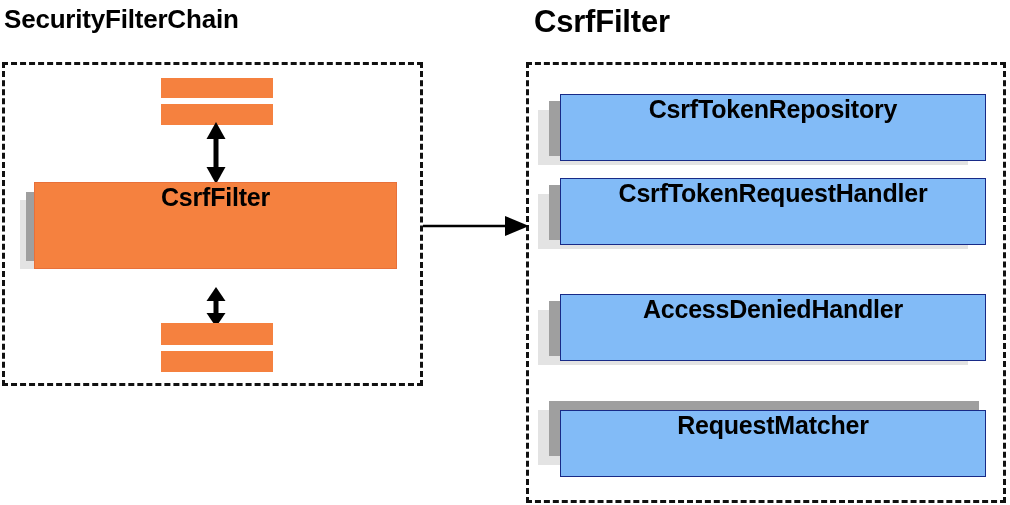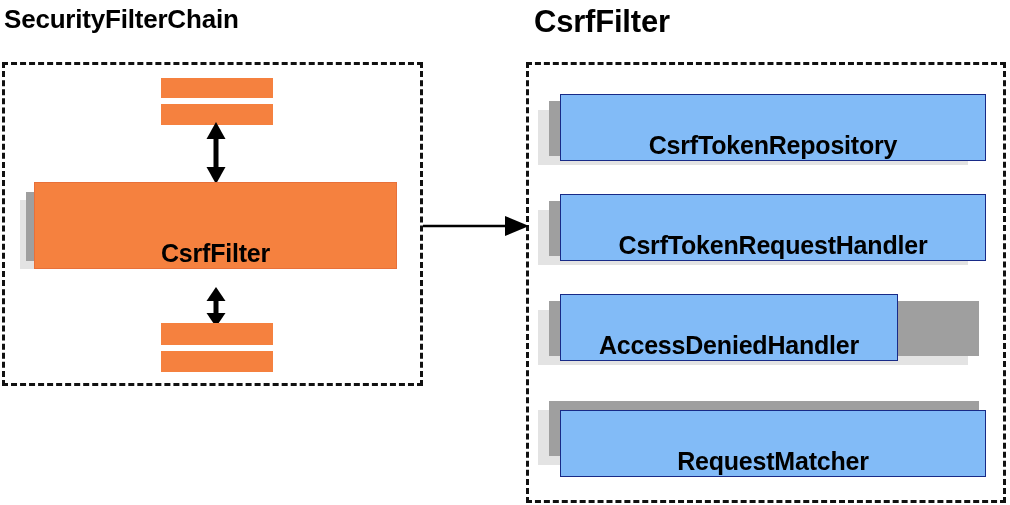--- a/index.html
+++ b/index.html
@@ -56,21 +56,21 @@
     background: #e3e3e3;
   }
   .stack .plane-mid {
     position: absolute;
     background: #9f9f9f;
   }
   .stack .plane-front {
     position: absolute;
     box-sizing: border-box;
     display: flex;
-    align-items: flex-end;
+    align-items: flex-start;
     justify-content: center;
   }
 
   
   .stack.orange .plane-front {
     background: #f5813f;
     border: 1px solid #e8703a;
   }
   
   .stack.blue .plane-front {
@@ -138,32 +138,32 @@
   </svg>
 
   <div class="stack blue" style="left:538px; top:94px; width:460px; height:88px;">
     <div class="plane-back" style="left:0px; top:16px; width:430px; height:55px;"></div>
     <div class="plane-mid" style="left:11px; top:7px; width:430px; height:55px;"></div>
     <div class="plane-front" style="left:22px; top:0px; width:426px; height:67px;">
       <span class="stack-label">CsrfTokenRepository</span>
     </div>
   </div>
 
-  <div class="stack blue" style="left:538px; top:194px; width:460px; height:88px;">
+  <div class="stack blue" style="left:538px; top:178px; width:460px; height:88px;">
     <div class="plane-back" style="left:0px; top:16px; width:430px; height:55px;"></div>
     <div class="plane-mid" style="left:11px; top:7px; width:430px; height:55px;"></div>
     <div class="plane-front" style="left:22px; top:0px; width:426px; height:67px;">
       <span class="stack-label">CsrfTokenRequestHandler</span>
     </div>
   </div>
 
   <div class="stack blue" style="left:538px; top:294px; width:460px; height:88px;">
     <div class="plane-back" style="left:0px; top:16px; width:430px; height:55px;"></div>
     <div class="plane-mid" style="left:11px; top:7px; width:430px; height:55px;"></div>
-    <div class="plane-front" style="left:22px; top:0px; width:338px; height:67px;">
+    <div class="plane-front" style="left:22px; top:0px; width:426px; height:67px;">
       <span class="stack-label">AccessDeniedHandler</span>
     </div>
   </div>
 
   <div class="stack blue" style="left:538px; top:394px; width:460px; height:88px;">
     <div class="plane-back" style="left:0px; top:16px; width:430px; height:55px;"></div>
     <div class="plane-mid" style="left:11px; top:7px; width:430px; height:55px;"></div>
     <div class="plane-front" style="left:22px; top:0px; width:426px; height:67px;margin-top:16px;">
       <span class="stack-label">RequestMatcher</span>
     </div>

